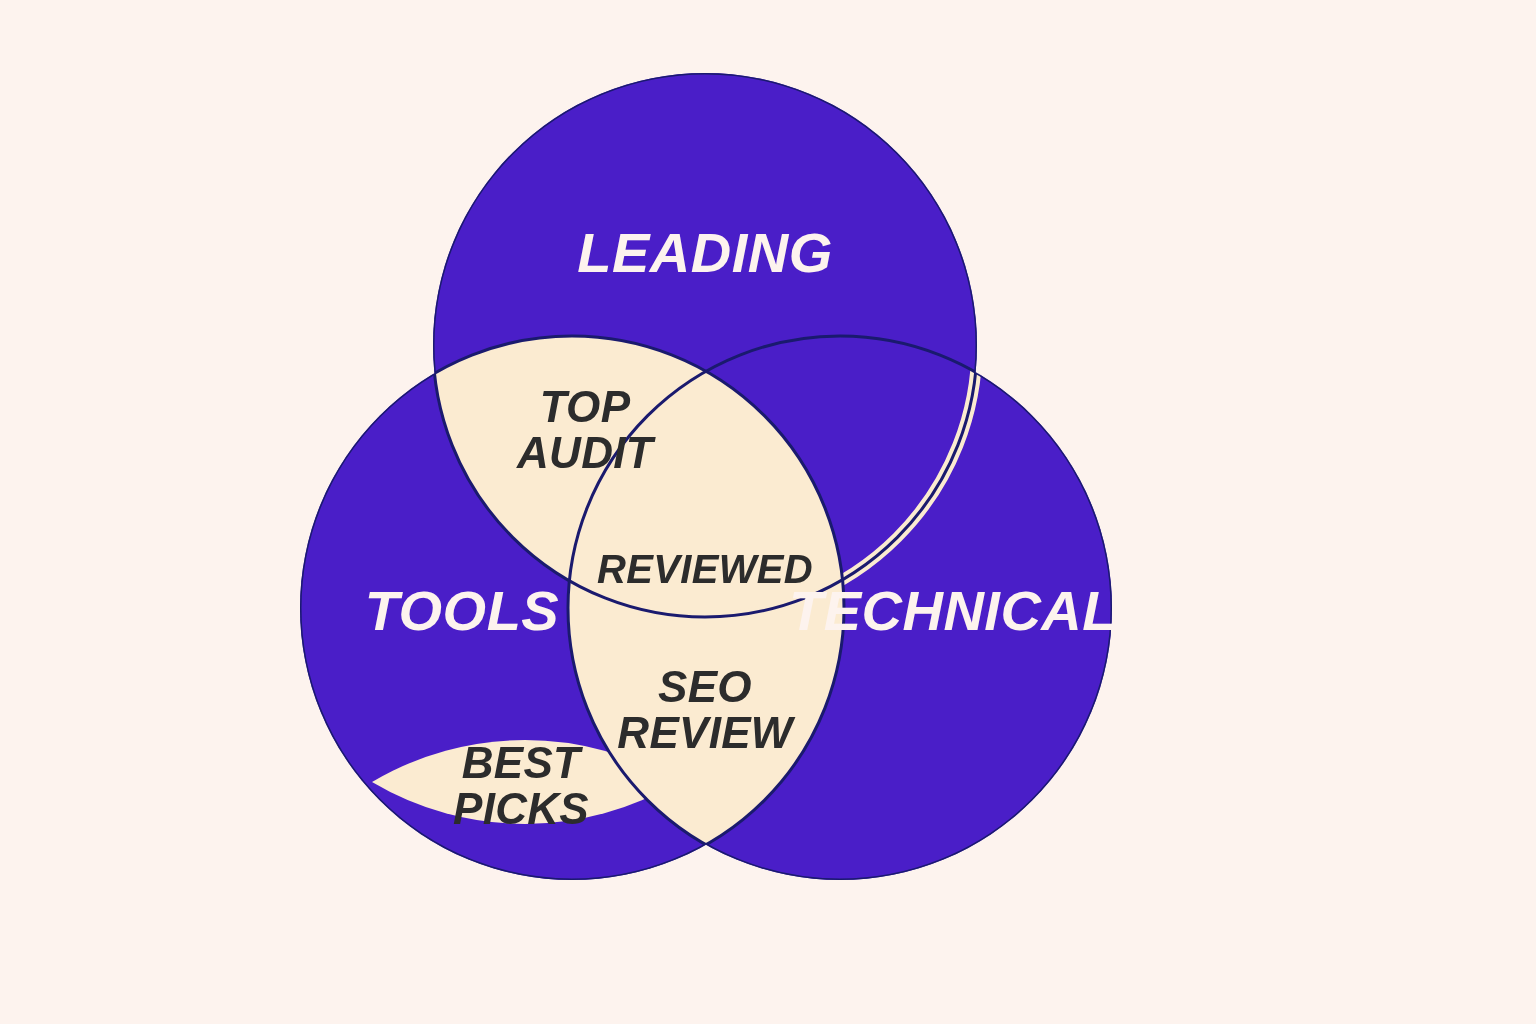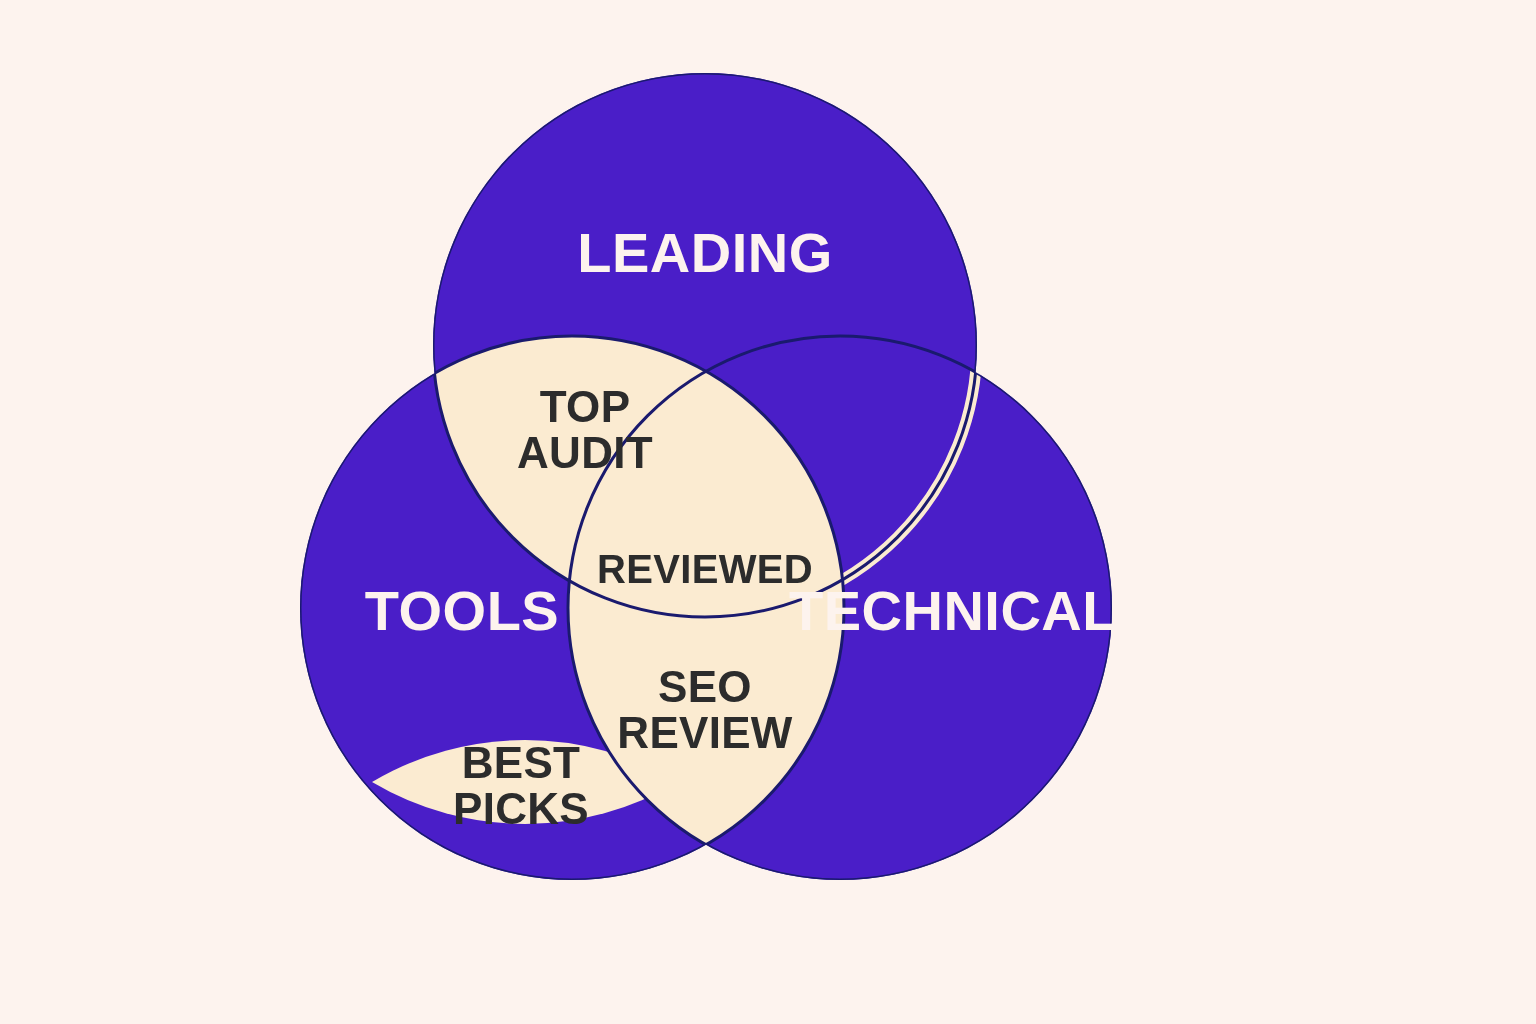--- a/index.html
+++ b/index.html
@@ -11,20 +11,21 @@
     width: 1536px;
     height: 1024px;
     background: #fdf3ee;
     font-family: "Liberation Sans", sans-serif;
     overflow: hidden;
   }
   #venn-root {
     position: relative;
     width: 1536px;
     height: 1024px;
+    font-style: italic;
   }
   svg.venn-svg {
     display: block;
     width: 1536px;
     height: 1024px;
   }
   .circle-label {
     font-family: "Liberation Sans", sans-serif;
     font-weight: 700;
     font-size: 56px;

